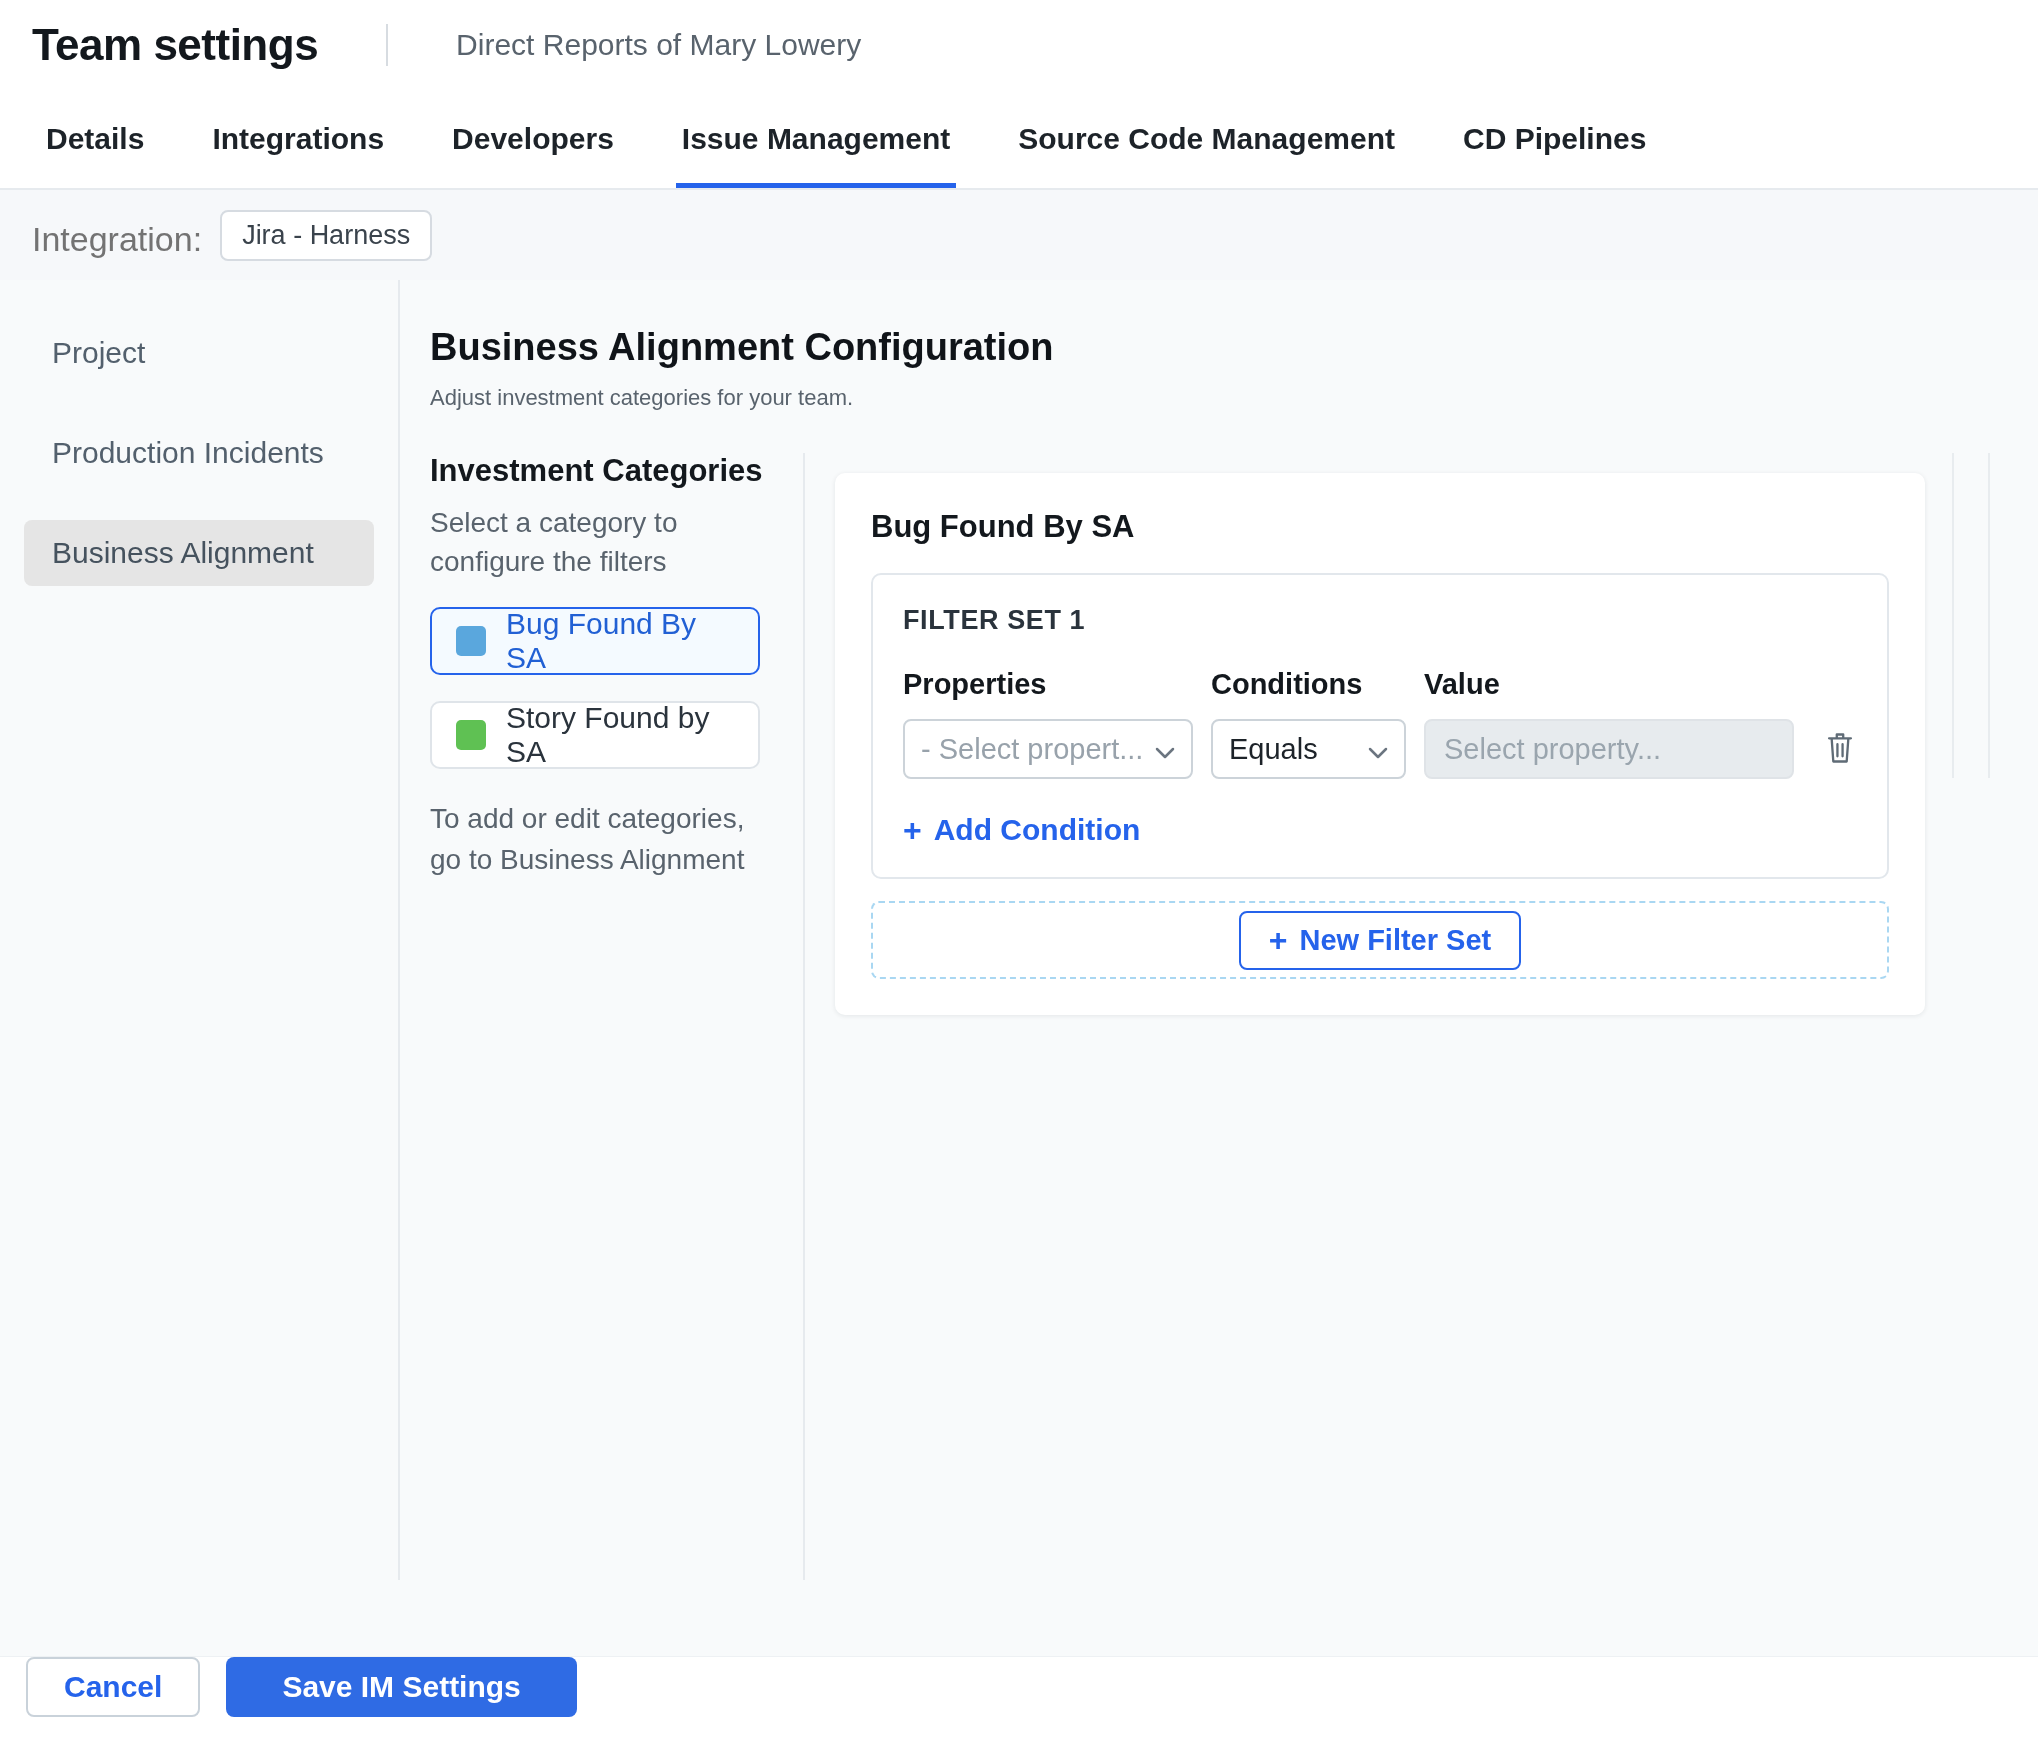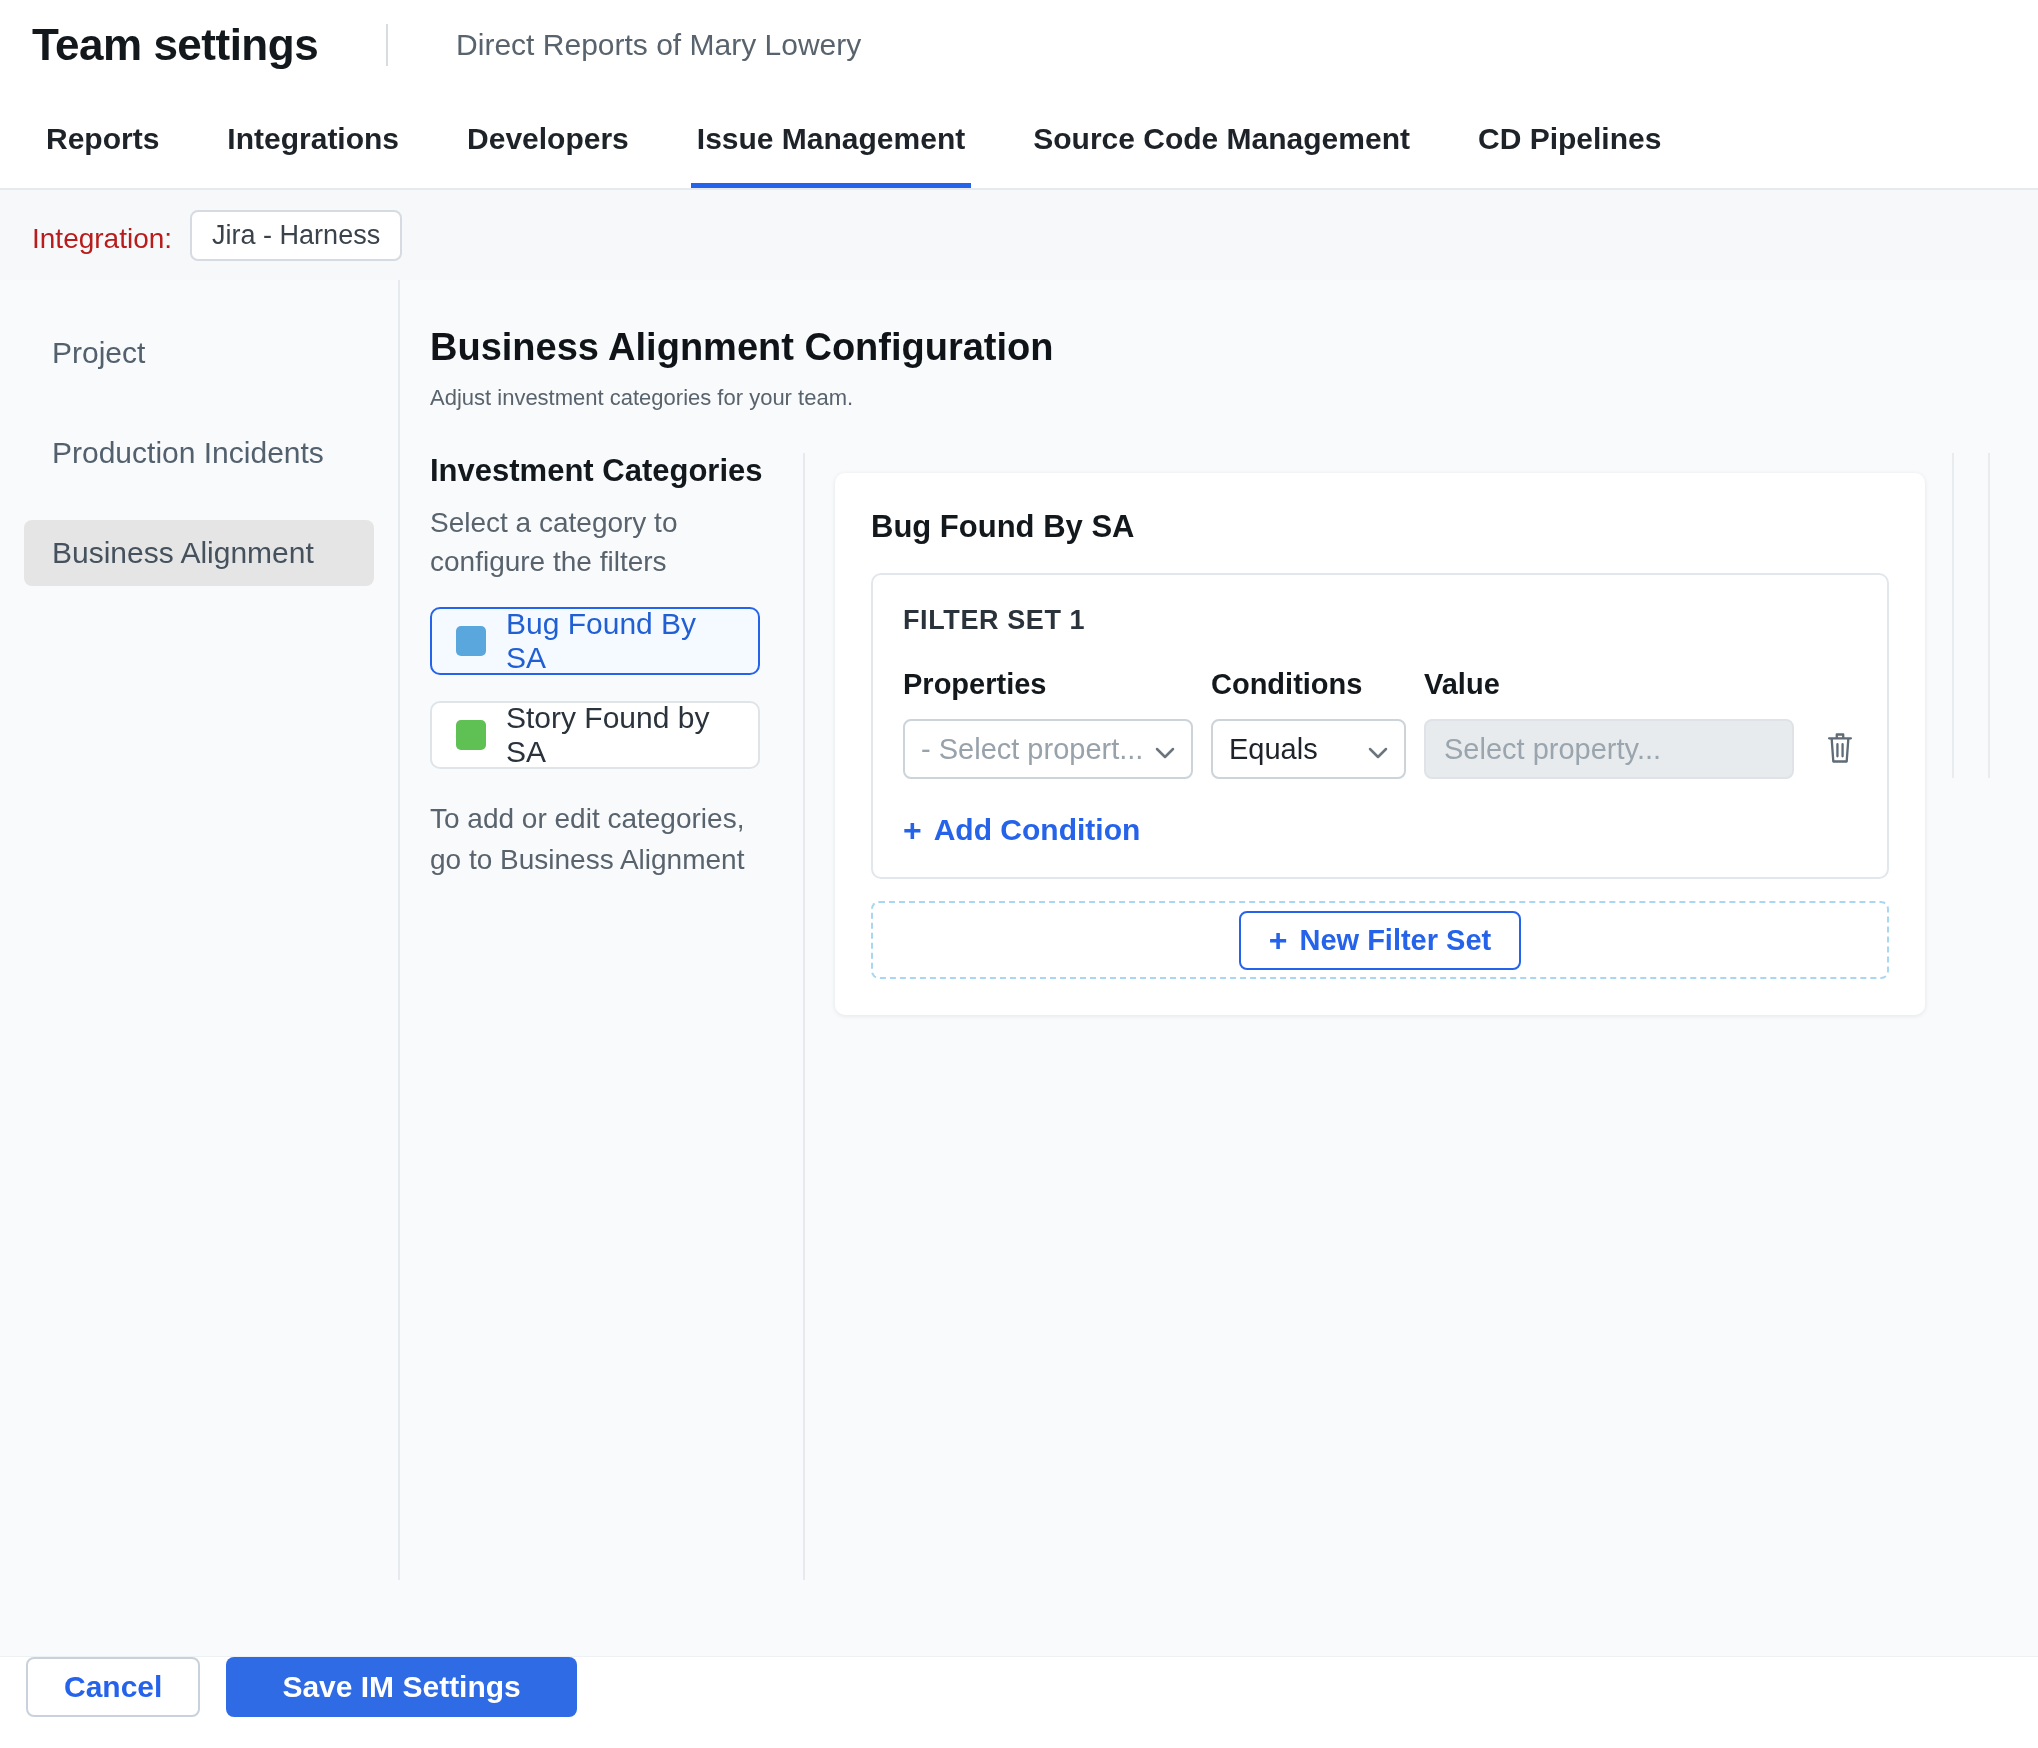--- a/index.html
+++ b/index.html
@@ -17,21 +17,21 @@
   .title-divider { width: 2px; height: 42px; background: #d7dce1; margin: 0 24px; }
   .page-subtitle { font-size: 30px; color: #59636d; }
 
   
   .tabs { height: 100px; display: flex; align-items: stretch; gap: 56px; padding: 0 40px; border-bottom: 2px solid #e6eaee; background: #fff; }
   .tab { display: flex; align-items: center; font-size: 30px; font-weight: 700; color: #1d2329; cursor: pointer; border-bottom: 5px solid transparent; padding: 5px 6px 0 6px; }
   .tab.active { border-bottom-color: #2563eb; }
 
   
   .integration-row { height: 90px; background: #f6f8fa; display: flex; align-items: center; gap: 18px; padding: 0 32px; }
-  .integration-label { font-size: 28px; color: #b91c1c; margin-top: 8px; }
+  .integration-label { font-size: 34px; color: #737373; margin-top: 8px; }
   .integration-chip { background: #fff; border: 2px solid #d6dbe1; border-radius: 8px; padding: 8px 20px; font-size: 27px; color: #3a434c; }
 
   
   .content { display: flex; height: 1300px; background: #f8fafb; }
 
   .subnav { width: 400px; border-right: 2px solid #e6eaee; padding: 40px 24px 0 24px; }
   .subnav-item { font-size: 30px; color: #53606d; height: 66px; display: flex; align-items: center; padding: 0 28px; margin-bottom: 34px; border-radius: 8px; cursor: pointer; }
   .subnav-item.active { background: #e5e5e5; color: #45525e; }
 
   .main { flex: 1; padding: 46px 0 0 30px; display: flex; flex-direction: column; }
@@ -89,21 +89,21 @@
 </head>
 <body>
 
 <div class="header">
   <h1 class="page-title">Team settings</h1>
   <div class="title-divider"></div>
   <div class="page-subtitle">Direct Reports of Mary Lowery</div>
 </div>
 
 <nav class="tabs">
-  <div class="tab">Reports</div>
+  <div class="tab">Details</div>
   <div class="tab">Integrations</div>
   <div class="tab">Developers</div>
   <div class="tab active">Issue Management</div>
   <div class="tab">Source Code Management</div>
   <div class="tab">CD Pipelines</div>
 </nav>
 
 <div class="integration-row">
   <span class="integration-label">Integration:</span>
   <span class="integration-chip">Jira - Harness</span>

